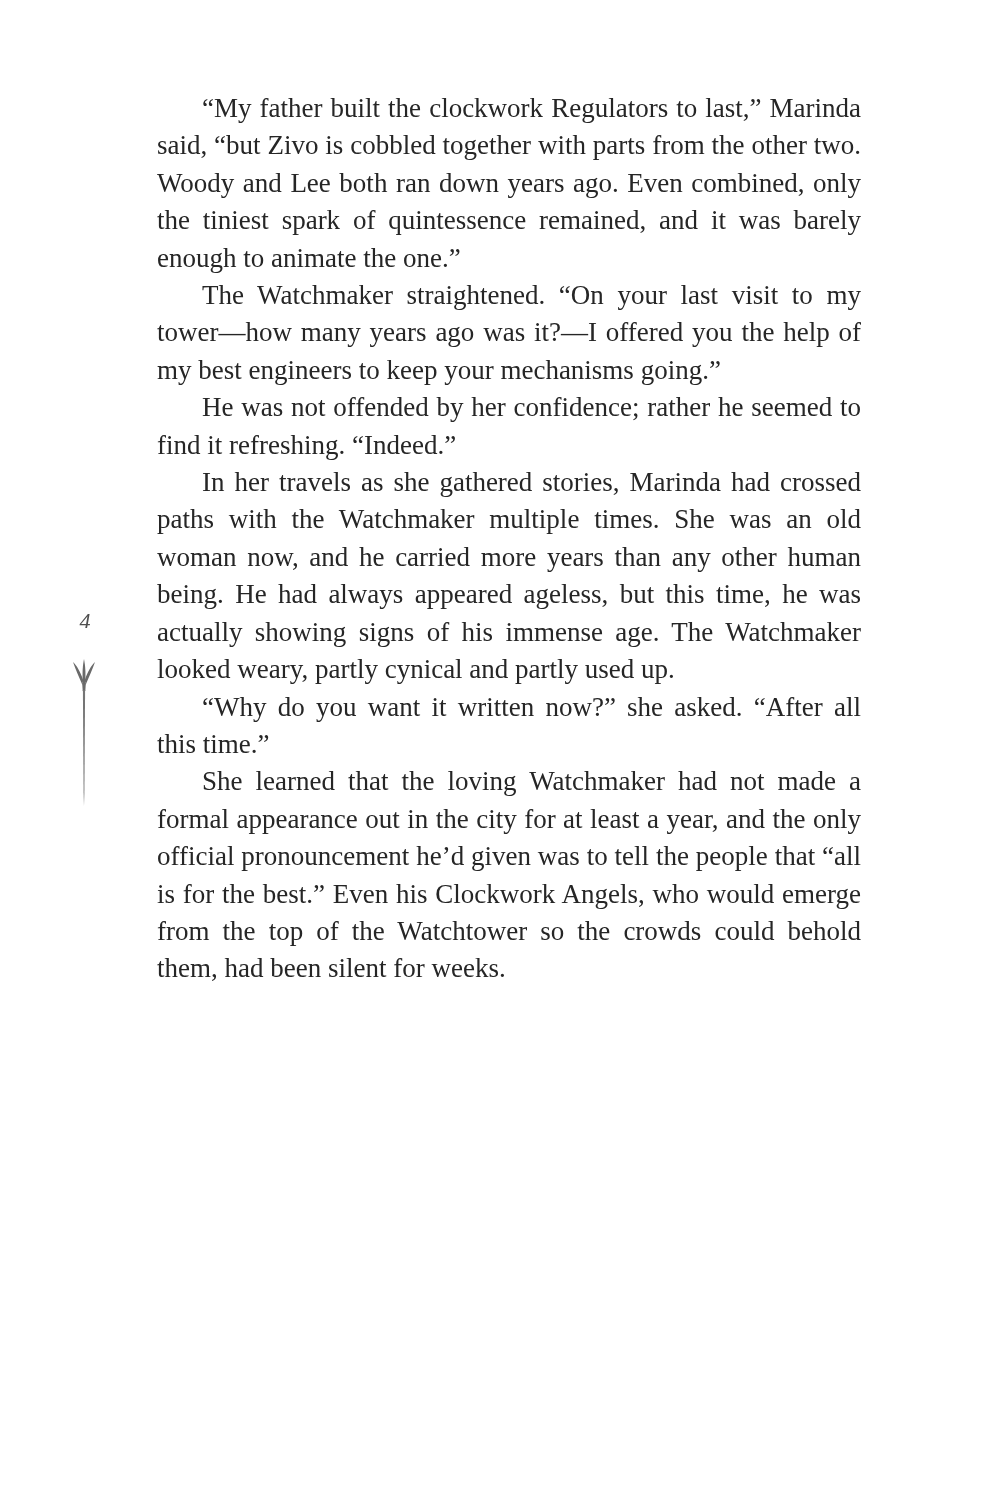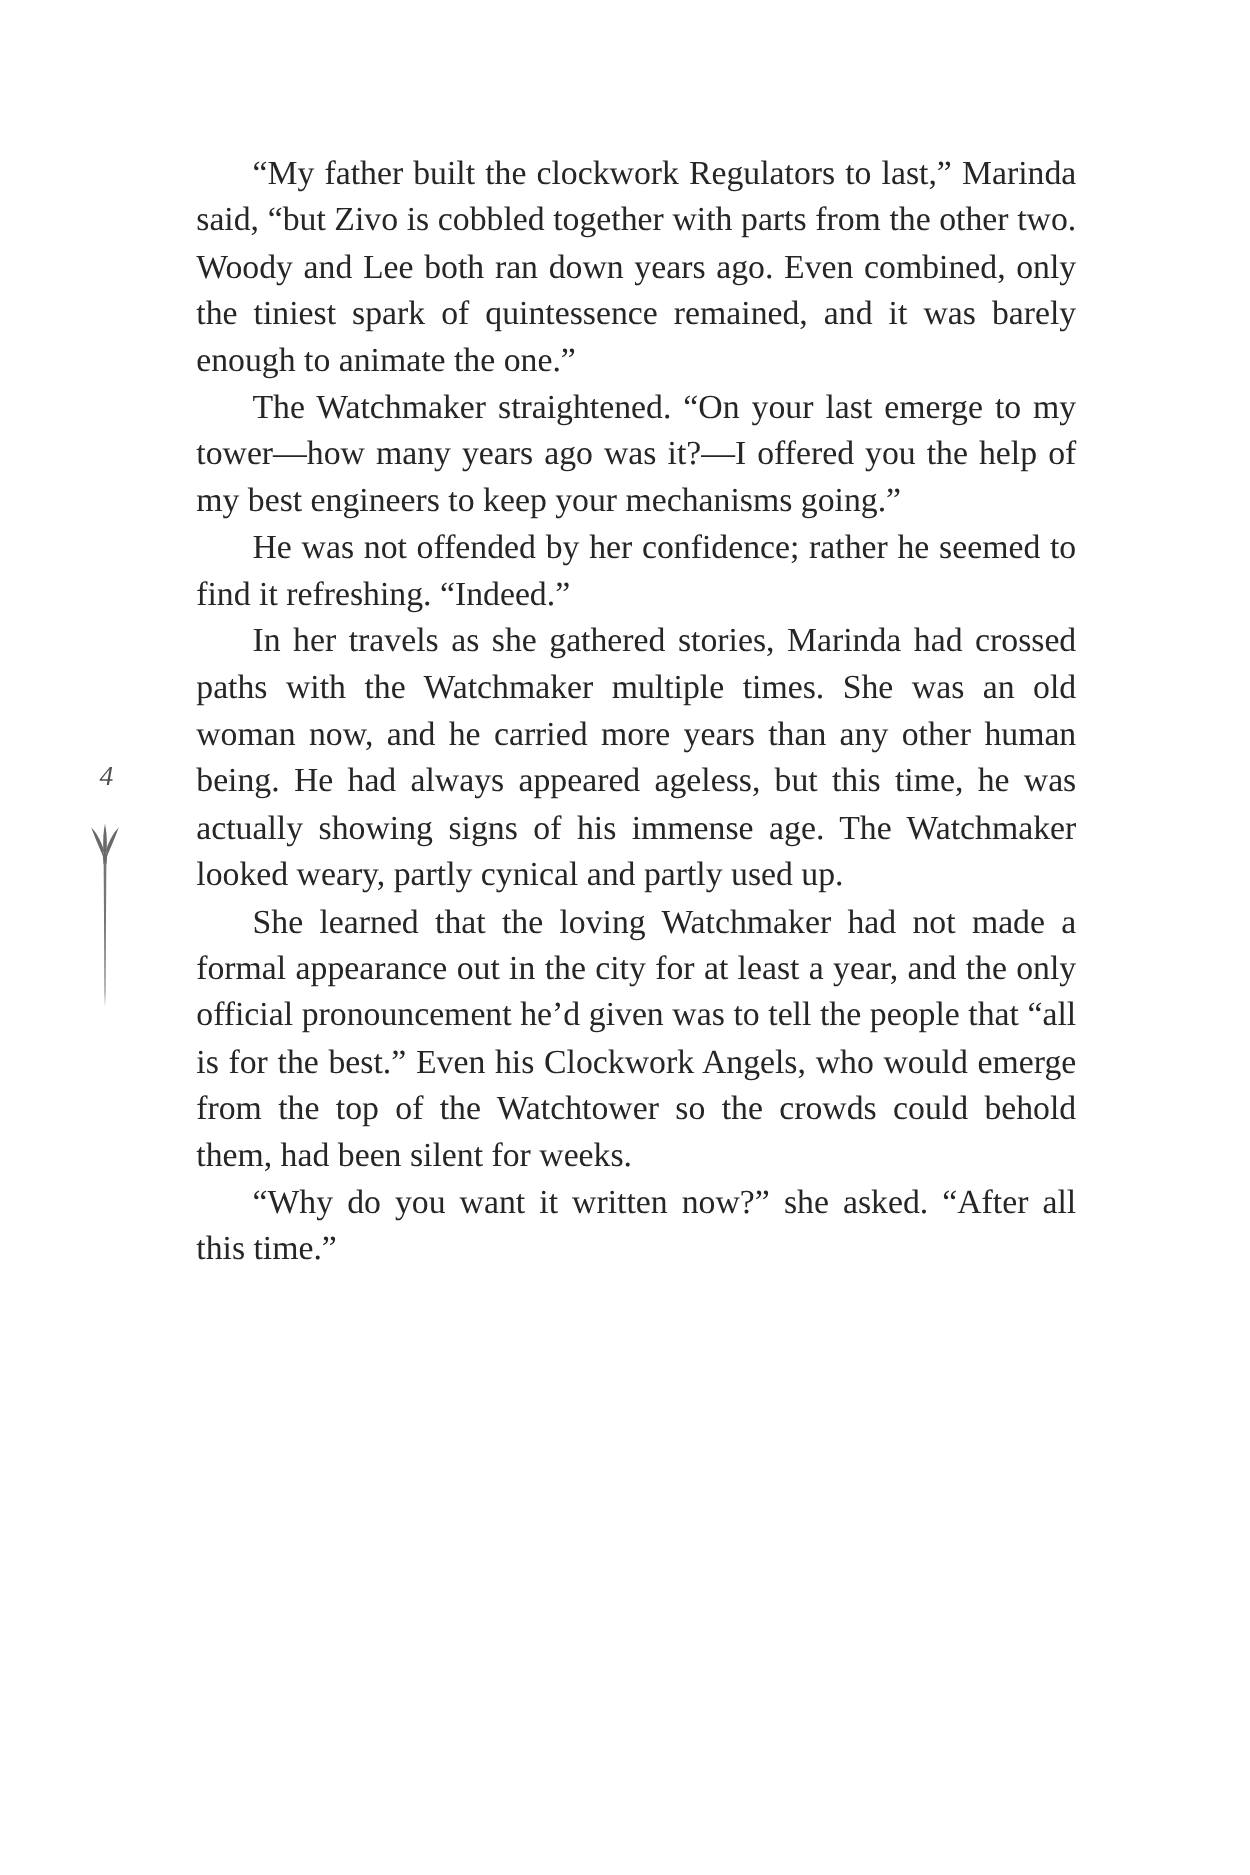--- a/index.html
+++ b/index.html
@@ -33,21 +33,21 @@
     text-align: center;
   }
   .ornament {
     position: absolute;
     left: 71px;
     top: 659px;
   }
   .text-block {
     position: absolute;
     left: 157px;
-    top: 120px;
+    top: 90px;
     width: 704px;
     color: #262626;
     font-size: 27px;
     line-height: 37.4px;
     text-align: justify;
   }
   .text-block p {
     margin: 0;
     padding: 0;
     text-indent: 45px;
@@ -70,20 +70,20 @@
       <path d="M24 3 C20 7 17 12 13.8 21 L14.6 26 C18 18 21.5 10 24 3 Z" fill="#6a6a6a"></path>
 
       <path d="M11.2 24 L14.8 24 L14.3 32 L11.7 32 Z" fill="#6a6a6a"></path>
 
       <path d="M11.9 31 L14.1 31 L13.4 134 L13 147 L12.6 134 Z" fill="#757575"></path>
     </svg>
   </div>
 
   <div class="text-block">
     <p>“My father built the clockwork Regulators to last,” Marinda said, “but Zivo is cobbled together with parts from the other two. Woody and Lee both ran down years ago. Even combined, only the tiniest spark of quintessence remained, and it was barely enough to animate the one.”</p>
-    <p>The Watchmaker straightened. “On your last emerge to my tower—how many years ago was it?—I offered you the help of my best engineers to keep your mechanisms going.”</p>
+    <p>The Watchmaker straightened. “On your last visit to my tower—how many years ago was it?—I offered you the help of my best engineers to keep your mechanisms going.”</p>
     <p>He was not offended by her confidence; rather he seemed to find it refreshing. “Indeed.”</p>
     <p>In her travels as she gathered stories, Marinda had crossed paths with the Watchmaker multiple times. She was an old woman now, and he carried more years than any other human being. He had always appeared ageless, but this time, he was actually showing signs of his immense age. The Watchmaker looked weary, partly cynical and partly used up.</p>
+    <p>“Why do you want it written now?” she asked. “After all this time.”</p>
     <p>She learned that the loving Watchmaker had not made a formal appearance out in the city for at least a year, and the only official pronouncement he’d given was to tell the people that “all is for the best.” Even his Clockwork Angels, who would emerge from the top of the Watchtower so the crowds could behold them, had been silent for weeks.</p>
-    <p>“Why do you want it written now?” she asked. “After all this time.”</p>
   </div>
 
 </div>
 
 </body></html>

